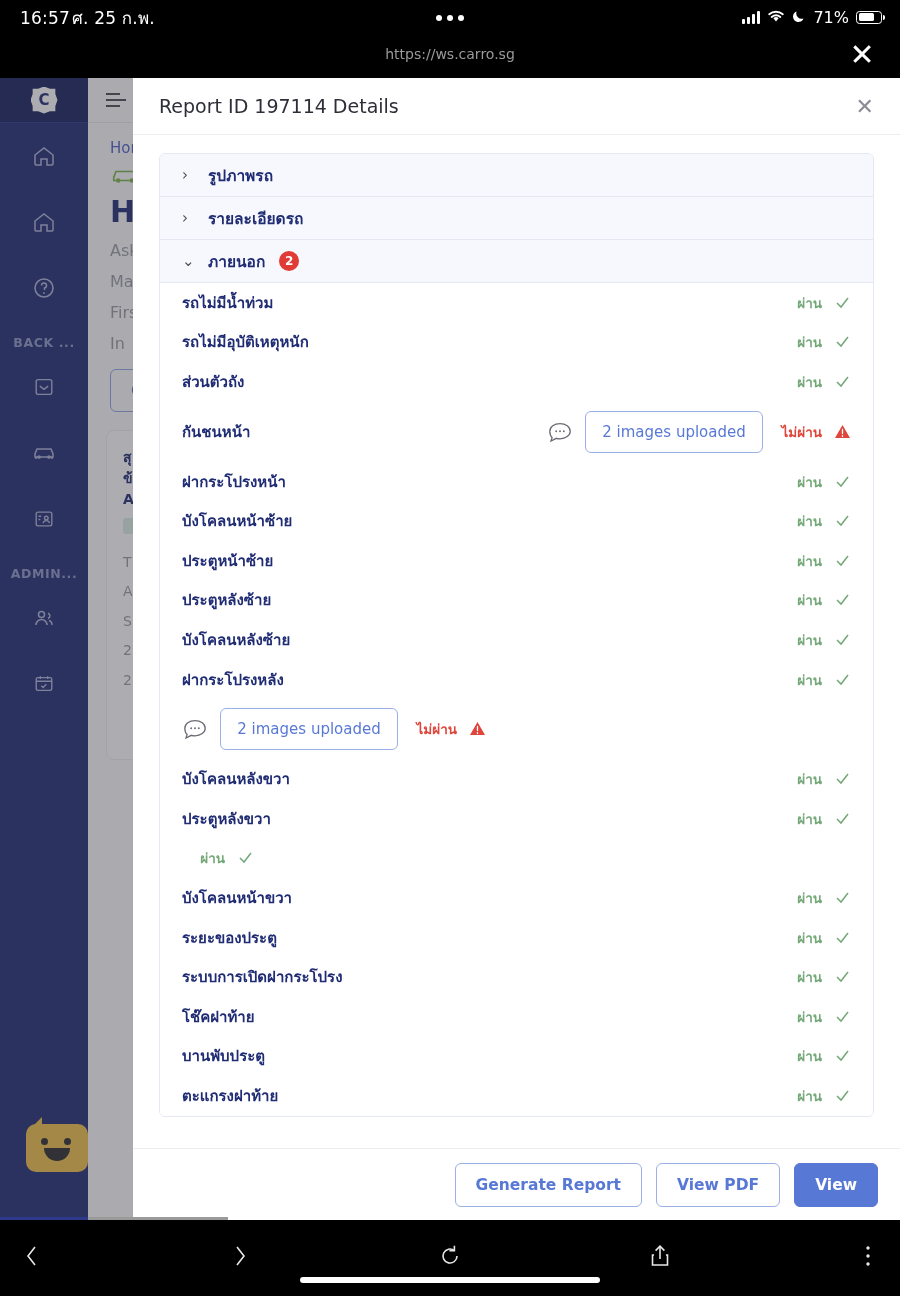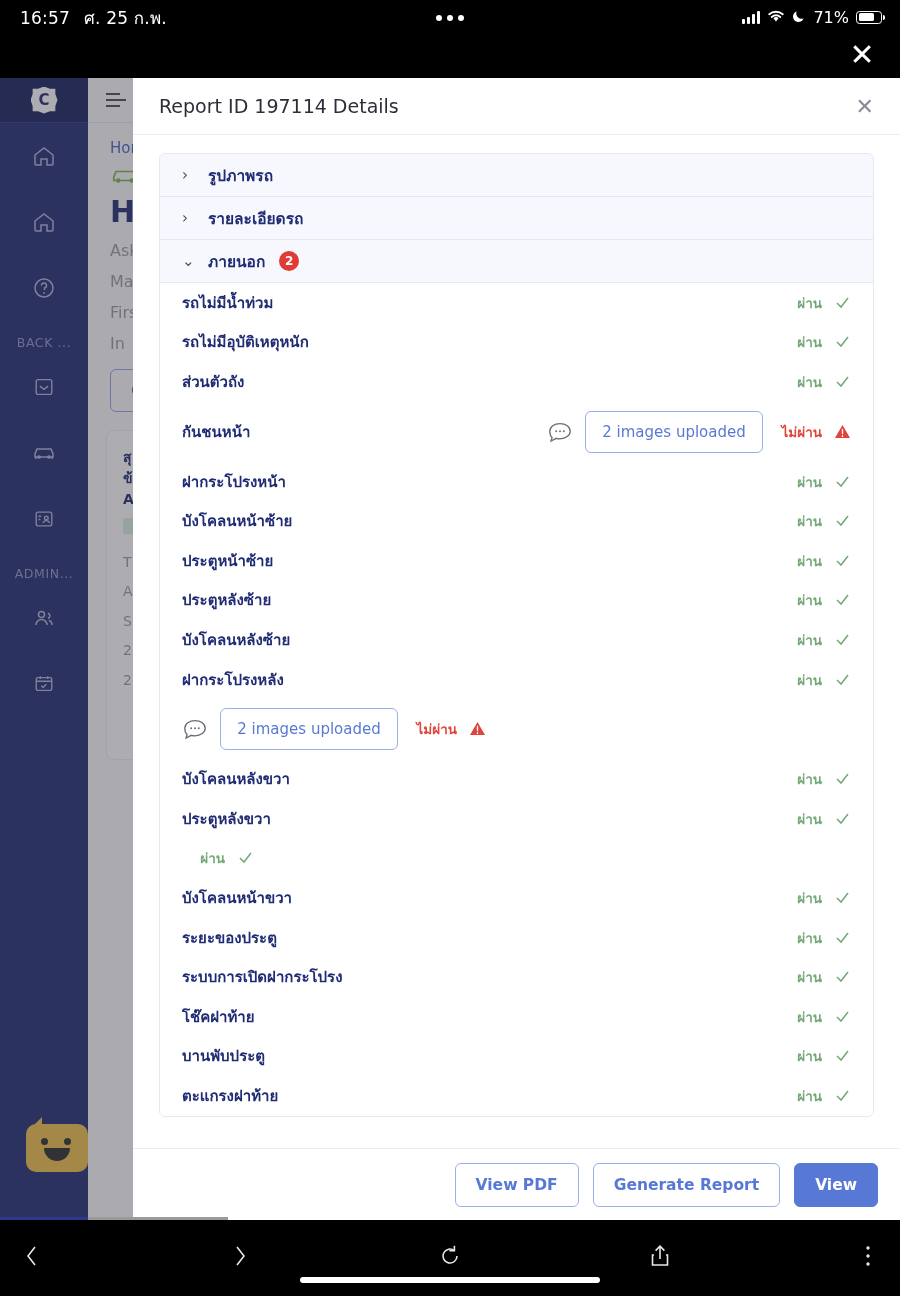--- a/index.html
+++ b/index.html
@@ -9,21 +9,21 @@
     font-family: "DejaVu Sans", "Liberation Sans", sans-serif;
     overflow: hidden;
   }
   .screen { position: relative; width: 900px; height: 1296px; background:#000; }
 
   
   .statusbar {
     position:absolute; top:0; left:0; width:900px; height:34px;
     display:flex; align-items:center; color:#fff; font-size:17px;
   }
-  .sb-left { position:absolute; left:20px; display:flex; align-items:baseline; gap:14px; font-weight:500; letter-spacing:.2px;}
+  .sb-left { position:absolute; left:20px; display:flex; align-items:baseline; gap:2px; font-weight:500; letter-spacing:.2px;}
   .sb-center { position:absolute; left:0; right:0; text-align:center; }
   .sb-dots { display:inline-flex; gap:5px; vertical-align:middle; }
   .sb-dots i { width:6px; height:6px; border-radius:50%; background:#fff; display:block; }
   .sb-right { position:absolute; right:18px; display:flex; align-items:center; gap:7px; font-size:16px; font-weight:500;}
   .bars { display:flex; align-items:flex-end; gap:2px; height:13px; }
   .bars i { width:3px; background:#fff; border-radius:1px; display:block;}
   .bars i:nth-child(1){height:5px} .bars i:nth-child(2){height:7px}
   .bars i:nth-child(3){height:10px} .bars i:nth-child(4){height:13px}
   .batt { width:26px; height:13px; border:1.6px solid #fff; border-radius:3.5px; position:relative; display:inline-block;}
   .batt::after{content:"";position:absolute;right:-4px;top:3.5px;width:2px;height:5px;background:#fff;border-radius:0 2px 2px 0;}
@@ -58,21 +58,21 @@
   .logo-badge{
     width:27px;height:27px;background:#fff;color:#1f2b73;font-weight:700;font-size:15px;
     display:flex;align-items:center;justify-content:center;
     clip-path: polygon(50% 0,72% 8%,92% 8%,92% 28%,100% 50%,92% 72%,92% 92%,72% 92%,50% 100%,28% 92%,8% 92%,8% 72%,0 50%,8% 28%,8% 8%,28% 8%);
   }
   .side-ico {
     height:66px; display:flex; align-items:center; justify-content:center;
     color:#c9cde8; opacity:.85;
   }
   .side-cap {
-    color:#8e96c6; font-size:12.5px; letter-spacing:.6px; text-align:center; padding:14px 4px 4px;
+    color:#8e96c6; font-size:12.5px; letter-spacing:.6px; text-align:center; padding:14px 4px 4px;font-weight:bold;
   }
   .chatbub{
     position:absolute; left:26px; bottom:48px; width:62px; height:48px;
     background:#f0c04a; border-radius:10px;
   }
   .chatbub::after{content:"";position:absolute;left:2px;top:-7px;border:7px solid transparent;border-bottom-color:#f0c04a;border-right-color:#f0c04a;}
   .chatbub .eye{position:absolute;top:14px;width:7px;height:7px;border-radius:50%;background:#2b2b2b;}
   .chatbub .eye.l{left:15px}.chatbub .eye.r{left:38px}
   .chatbub .mouth{position:absolute;left:18px;top:24px;width:26px;height:13px;background:#2b2b2b;border-radius:0 0 14px 14px;}
 
@@ -196,20 +196,21 @@
           </svg>
       </span>
       <span>71%</span>
       <span class="batt">
           <i></i>
         </span>
     </div>
   </div>
 
   <div class="urlbar">
+    <div class="u">https://ws.carro.sg</div>
     <div class="close">✕</div>
   </div>
 
   <div class="viewport">
 
     <div class="app">
 
       <div class="side">
         <div class="side-logo">
           <span class="logo-badge">C</span>
@@ -541,22 +542,22 @@
                   <span class="ic"><svg width="17" height="17" viewBox="0 0 17 17" fill="none" stroke="currentColor" stroke-width="1.5">
                       <path d="M3 9l4 4 7-9"></path>
                     </svg></span>
                 </div>
               </div>
             </div>
         </div>
       </div>
 
       <div class="modal-foot">
+        <div class="btn ghost">Generate Report</div>
         <div class="btn ghost">View PDF</div>
-        <div class="btn ghost">Generate Report</div>
         <div class="btn primary">View</div>
       </div>
     </div>
 
   </div>
 
   <div class="progress">
       <i></i>
       <u></u>
     </div>

